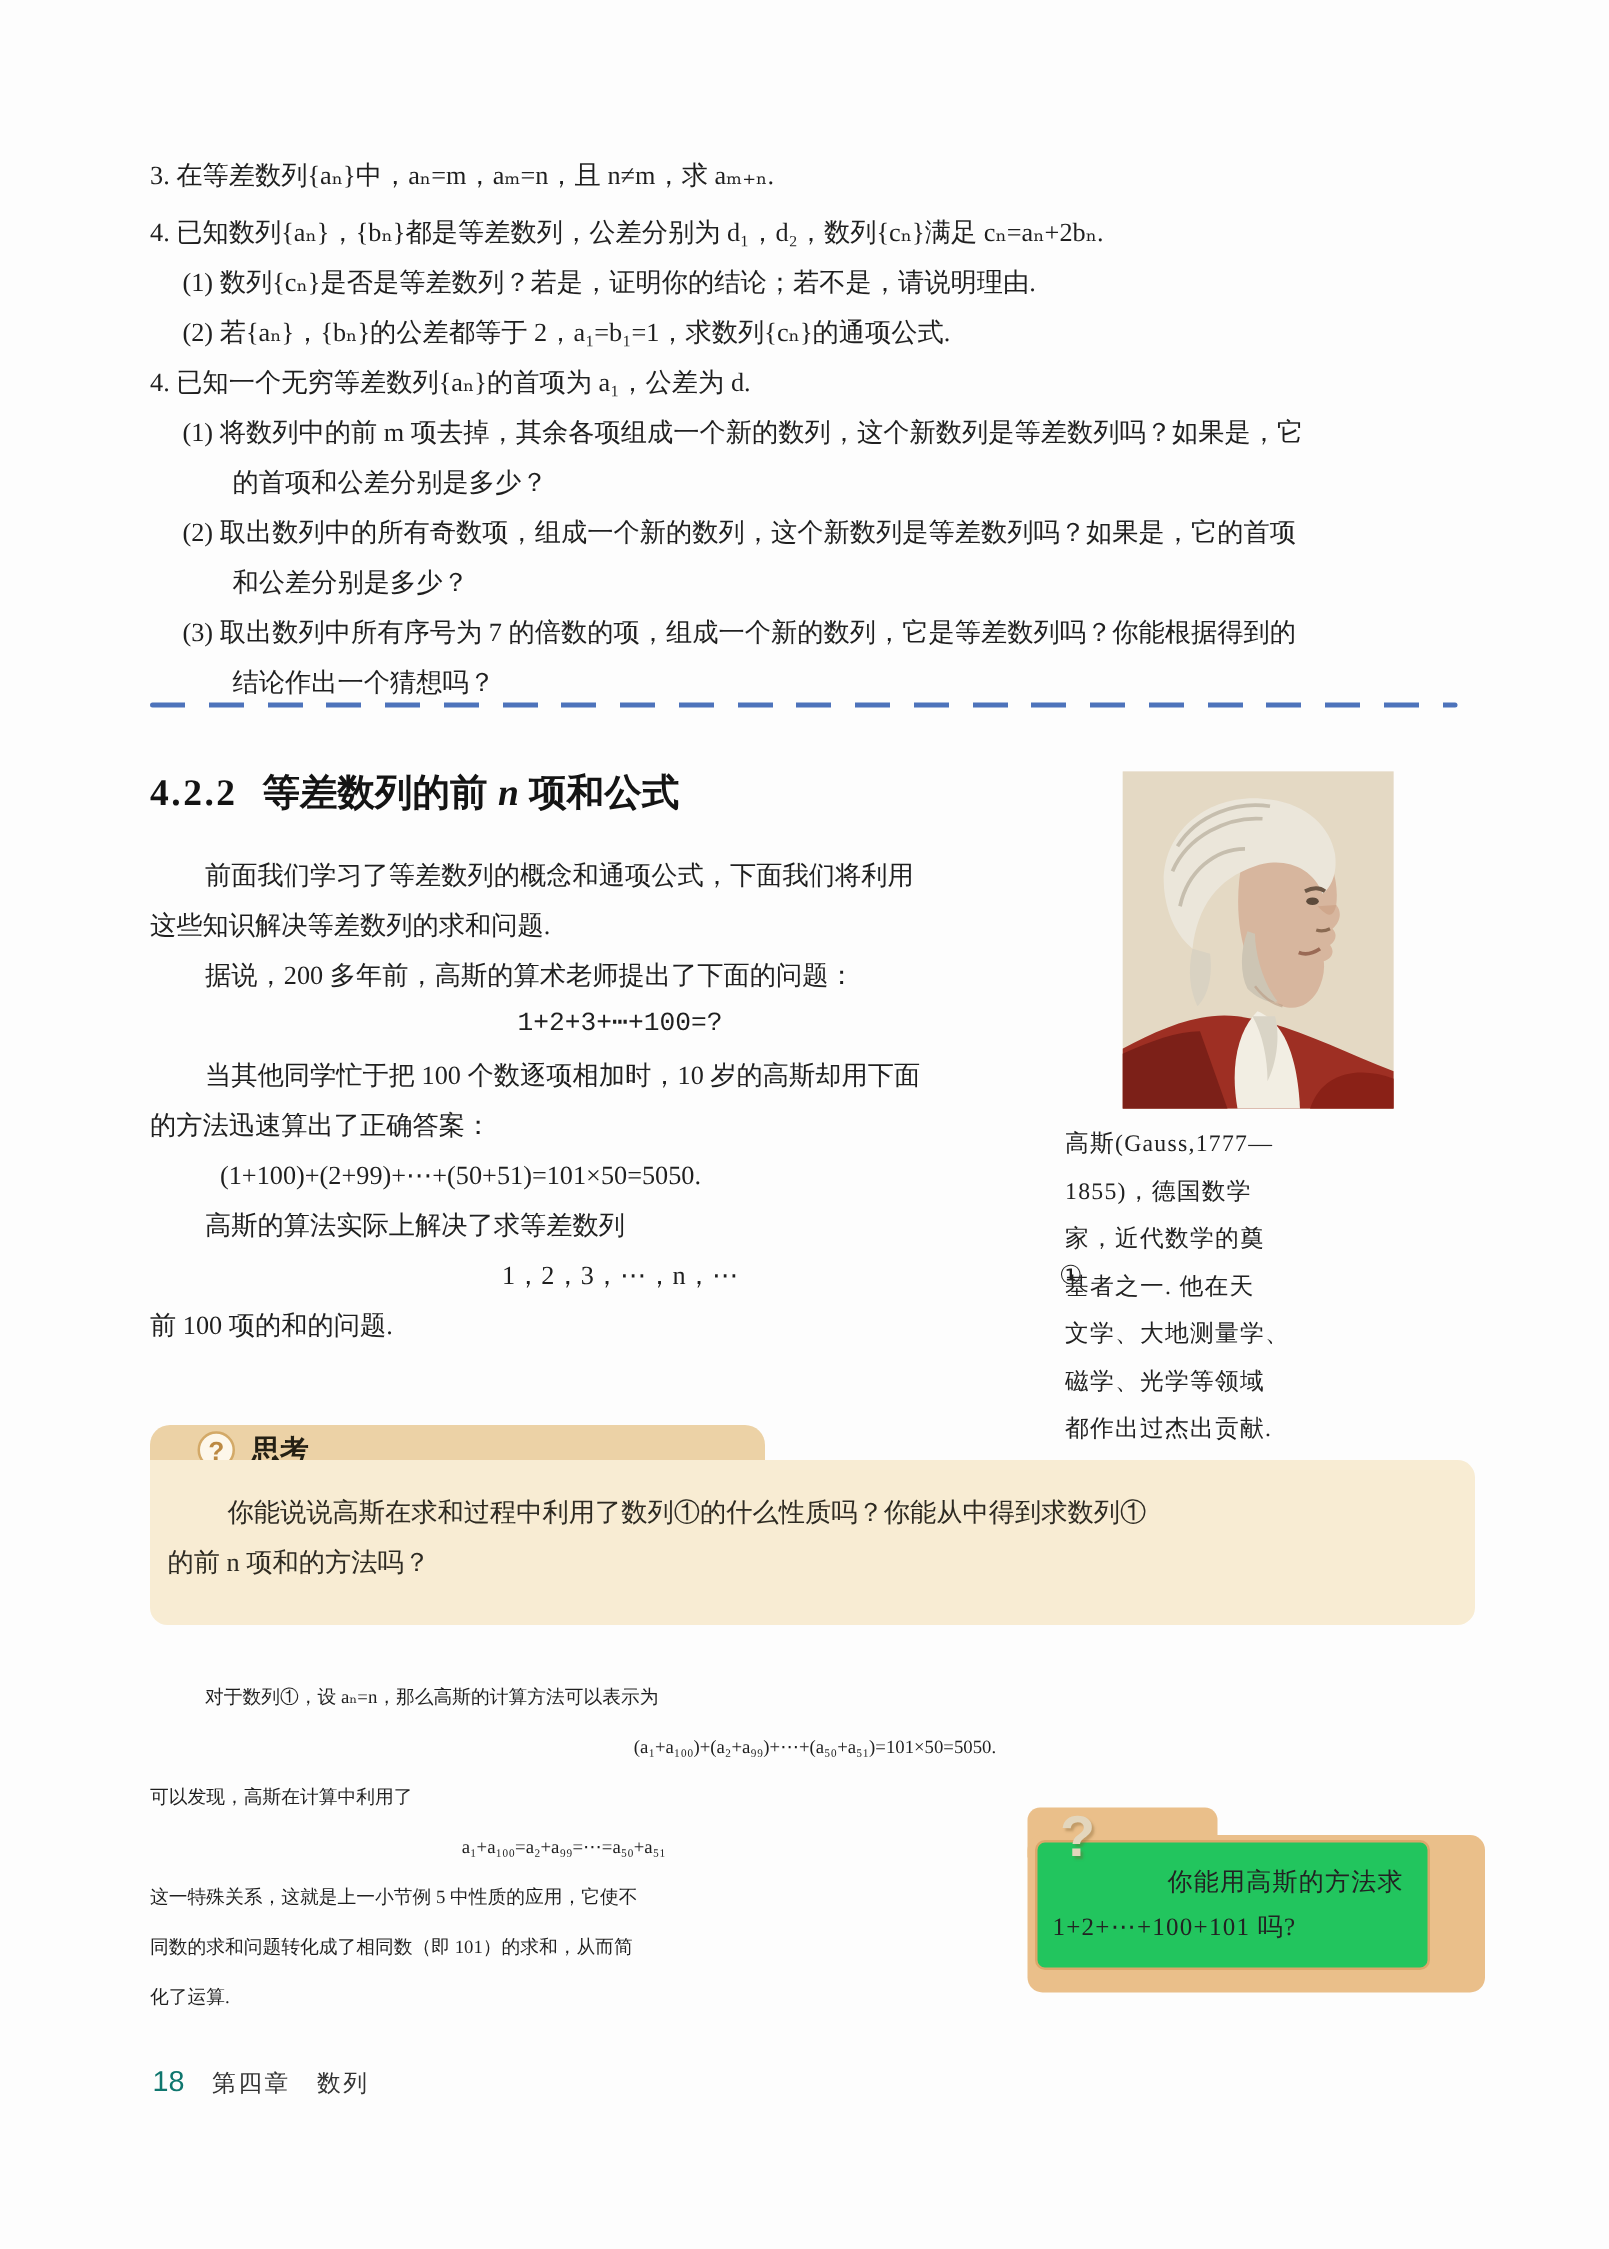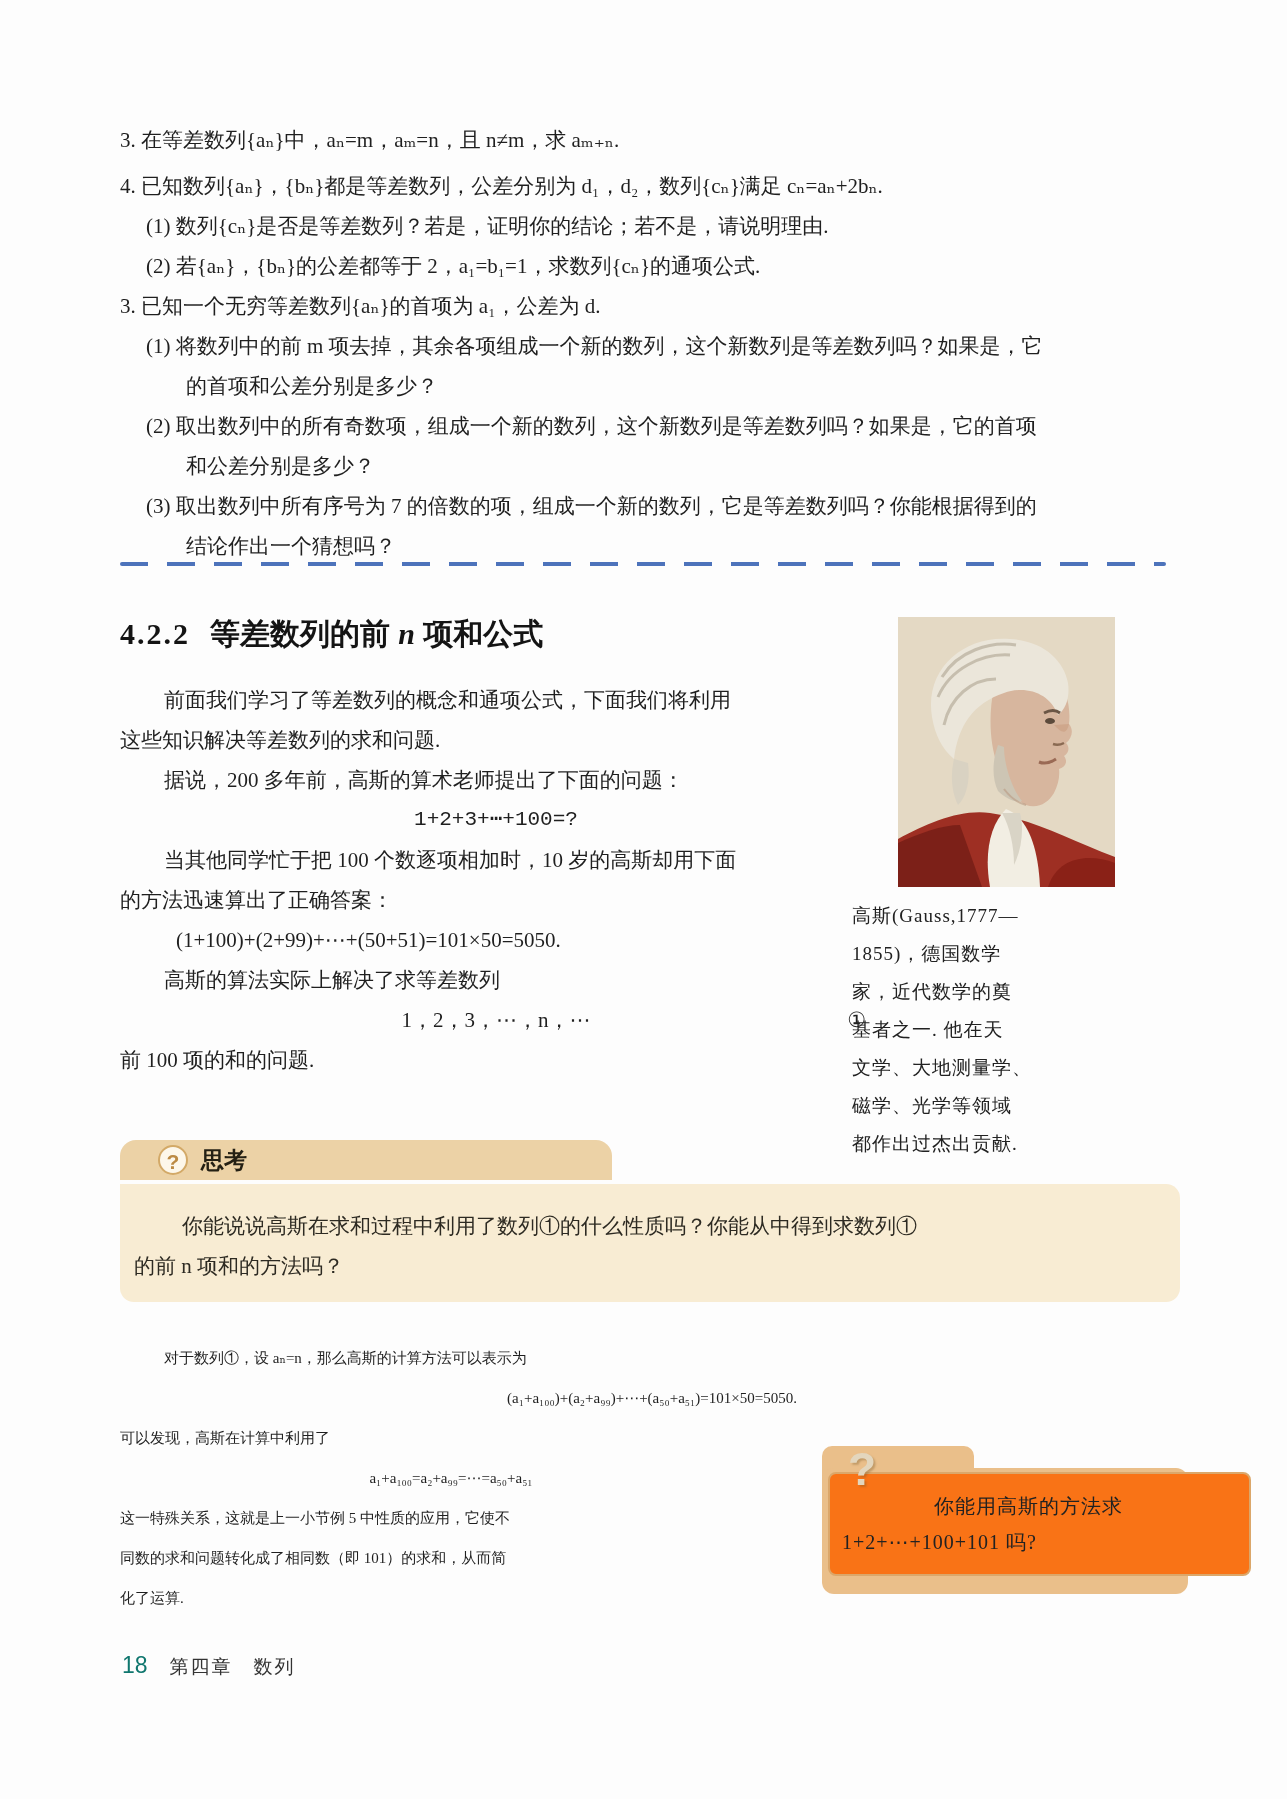--- a/index.html
+++ b/index.html
@@ -50,21 +50,21 @@
   .think { position:absolute; left:120px; top:1140px; width:1060px; height:158px; }
   .think-tab { position:absolute; left:0; top:0; width:492px; height:40px;
                background:#ecd2a6; border-radius:16px 16px 0 0;
                display:flex; align-items:center; padding-left:38px; box-sizing:border-box; }
   .think-icon { width:30px; height:30px; border-radius:50%; background:#fdf7ea;
                 border:2px solid #d3a967; color:#bc8a43; font-weight:bold;
                 text-align:center; line-height:30px; font-size:21px; box-sizing:border-box;
                 font-family:"Liberation Sans","DejaVu Sans",sans-serif; }
   .think-label { margin-left:13px; font-size:23px; font-weight:bold; color:#242014;
                  font-family:"Liberation Sans","DejaVu Sans",sans-serif; }
-  .think-body { position:absolute; left:0; top:44px; width:1060px; height:118px;
+  .think-body { position:absolute; left:0; top:28px; width:1060px; height:132px;
                 background:#f8ecd3; border-radius:0 14px 14px 14px;
                 padding:22px 26px 0 14px; box-sizing:border-box; }
   .think-body .tl { font-size:21px; line-height:40px; color:#2d2a22; }
   .think-body .ind { text-indent:48px; }
 
   
   .bottom { position:absolute; left:120px; top:1298px; width:1064px;
             font-size:15px; line-height:40px;margin-top:40px; }
   .bottom .ind { text-indent:44px; }
   .bottom .ctr { text-align:center; }
@@ -72,43 +72,43 @@
 
   
   .sidebox { position:absolute; left:822px; top:1446px; width:366px; height:150px; }
   .sb-tab { position:absolute; left:0; top:0; width:152px; height:40px;
             background:#eabf8a; border-radius:10px 10px 0 0; }
   .sb-folder { position:absolute; left:0; top:22px; width:366px; height:126px;
                background:#eabf8a; border-radius:12px; }
   .sb-q { position:absolute; left:26px; top:0px; z-index:3; font-size:46px; font-weight:bold;
           color:#e3d6bd; text-shadow:2px 2px 2px rgba(120,90,40,.35);
           font-family:"Liberation Sans","DejaVu Sans",sans-serif; line-height:1; }
-  .sb-sheet { position:absolute; z-index:2; left:6px; top:26px; width:423px; height:104px;
-              background:#f97316; border:2px solid #dba76a; border-radius:8px;
+  .sb-sheet { position:absolute; z-index:2; left:6px; top:26px; width:316px; height:104px;
+              background:#22c55e; border:2px solid #dba76a; border-radius:8px;
               box-sizing:border-box; padding:14px 12px 0 12px; }
   .sb-sheet .sl { font-size:20px; line-height:36px; color:#222; letter-spacing:1px; }
   .sb-sheet .sl.ind { text-indent:92px; }
 
   
   .footer { position:absolute; left:122px; top:1652px; display:flex; align-items:baseline;
             font-family:"Liberation Sans","DejaVu Sans",sans-serif; }
   .footer .pg { font-size:23px; color:#0f766e; }
   .footer .ch { font-size:19px; color:#333; margin-left:22px; letter-spacing:2px; }
 </style>
 </head>
 <body>
 
 <div class="page">
 
   <div class="exercises">
     <div class="l gap">3. 在等差数列{aₙ}中，aₙ=m，aₘ=n，且 n≠m，求 aₘ₊ₙ.</div>
     <div class="l">4. 已知数列{aₙ}，{bₙ}都是等差数列，公差分别为 d₁，d₂，数列{cₙ}满足 cₙ=aₙ+2bₙ.</div>
     <div class="l i1">(1) 数列{cₙ}是否是等差数列？若是，证明你的结论；若不是，请说明理由.</div>
     <div class="l i1">(2) 若{aₙ}，{bₙ}的公差都等于 2，a₁=b₁=1，求数列{cₙ}的通项公式.</div>
-    <div class="l">3. 已知一个无穷等差数列{aₙ}的首项为 a₁，公差为 d.</div>
+    <div class="l">4. 已知一个无穷等差数列{aₙ}的首项为 a₁，公差为 d.</div>
     <div class="l i1">(1) 将数列中的前 m 项去掉，其余各项组成一个新的数列，这个新数列是等差数列吗？如果是，它</div>
     <div class="l i2">的首项和公差分别是多少？</div>
     <div class="l i1">(2) 取出数列中的所有奇数项，组成一个新的数列，这个新数列是等差数列吗？如果是，它的首项</div>
     <div class="l i2">和公差分别是多少？</div>
     <div class="l i1">(3) 取出数列中所有序号为 7 的倍数的项，组成一个新的数列，它是等差数列吗？你能根据得到的</div>
     <div class="l i2">结论作出一个猜想吗？</div>
   </div>
 
   <div class="divider"></div>
 

